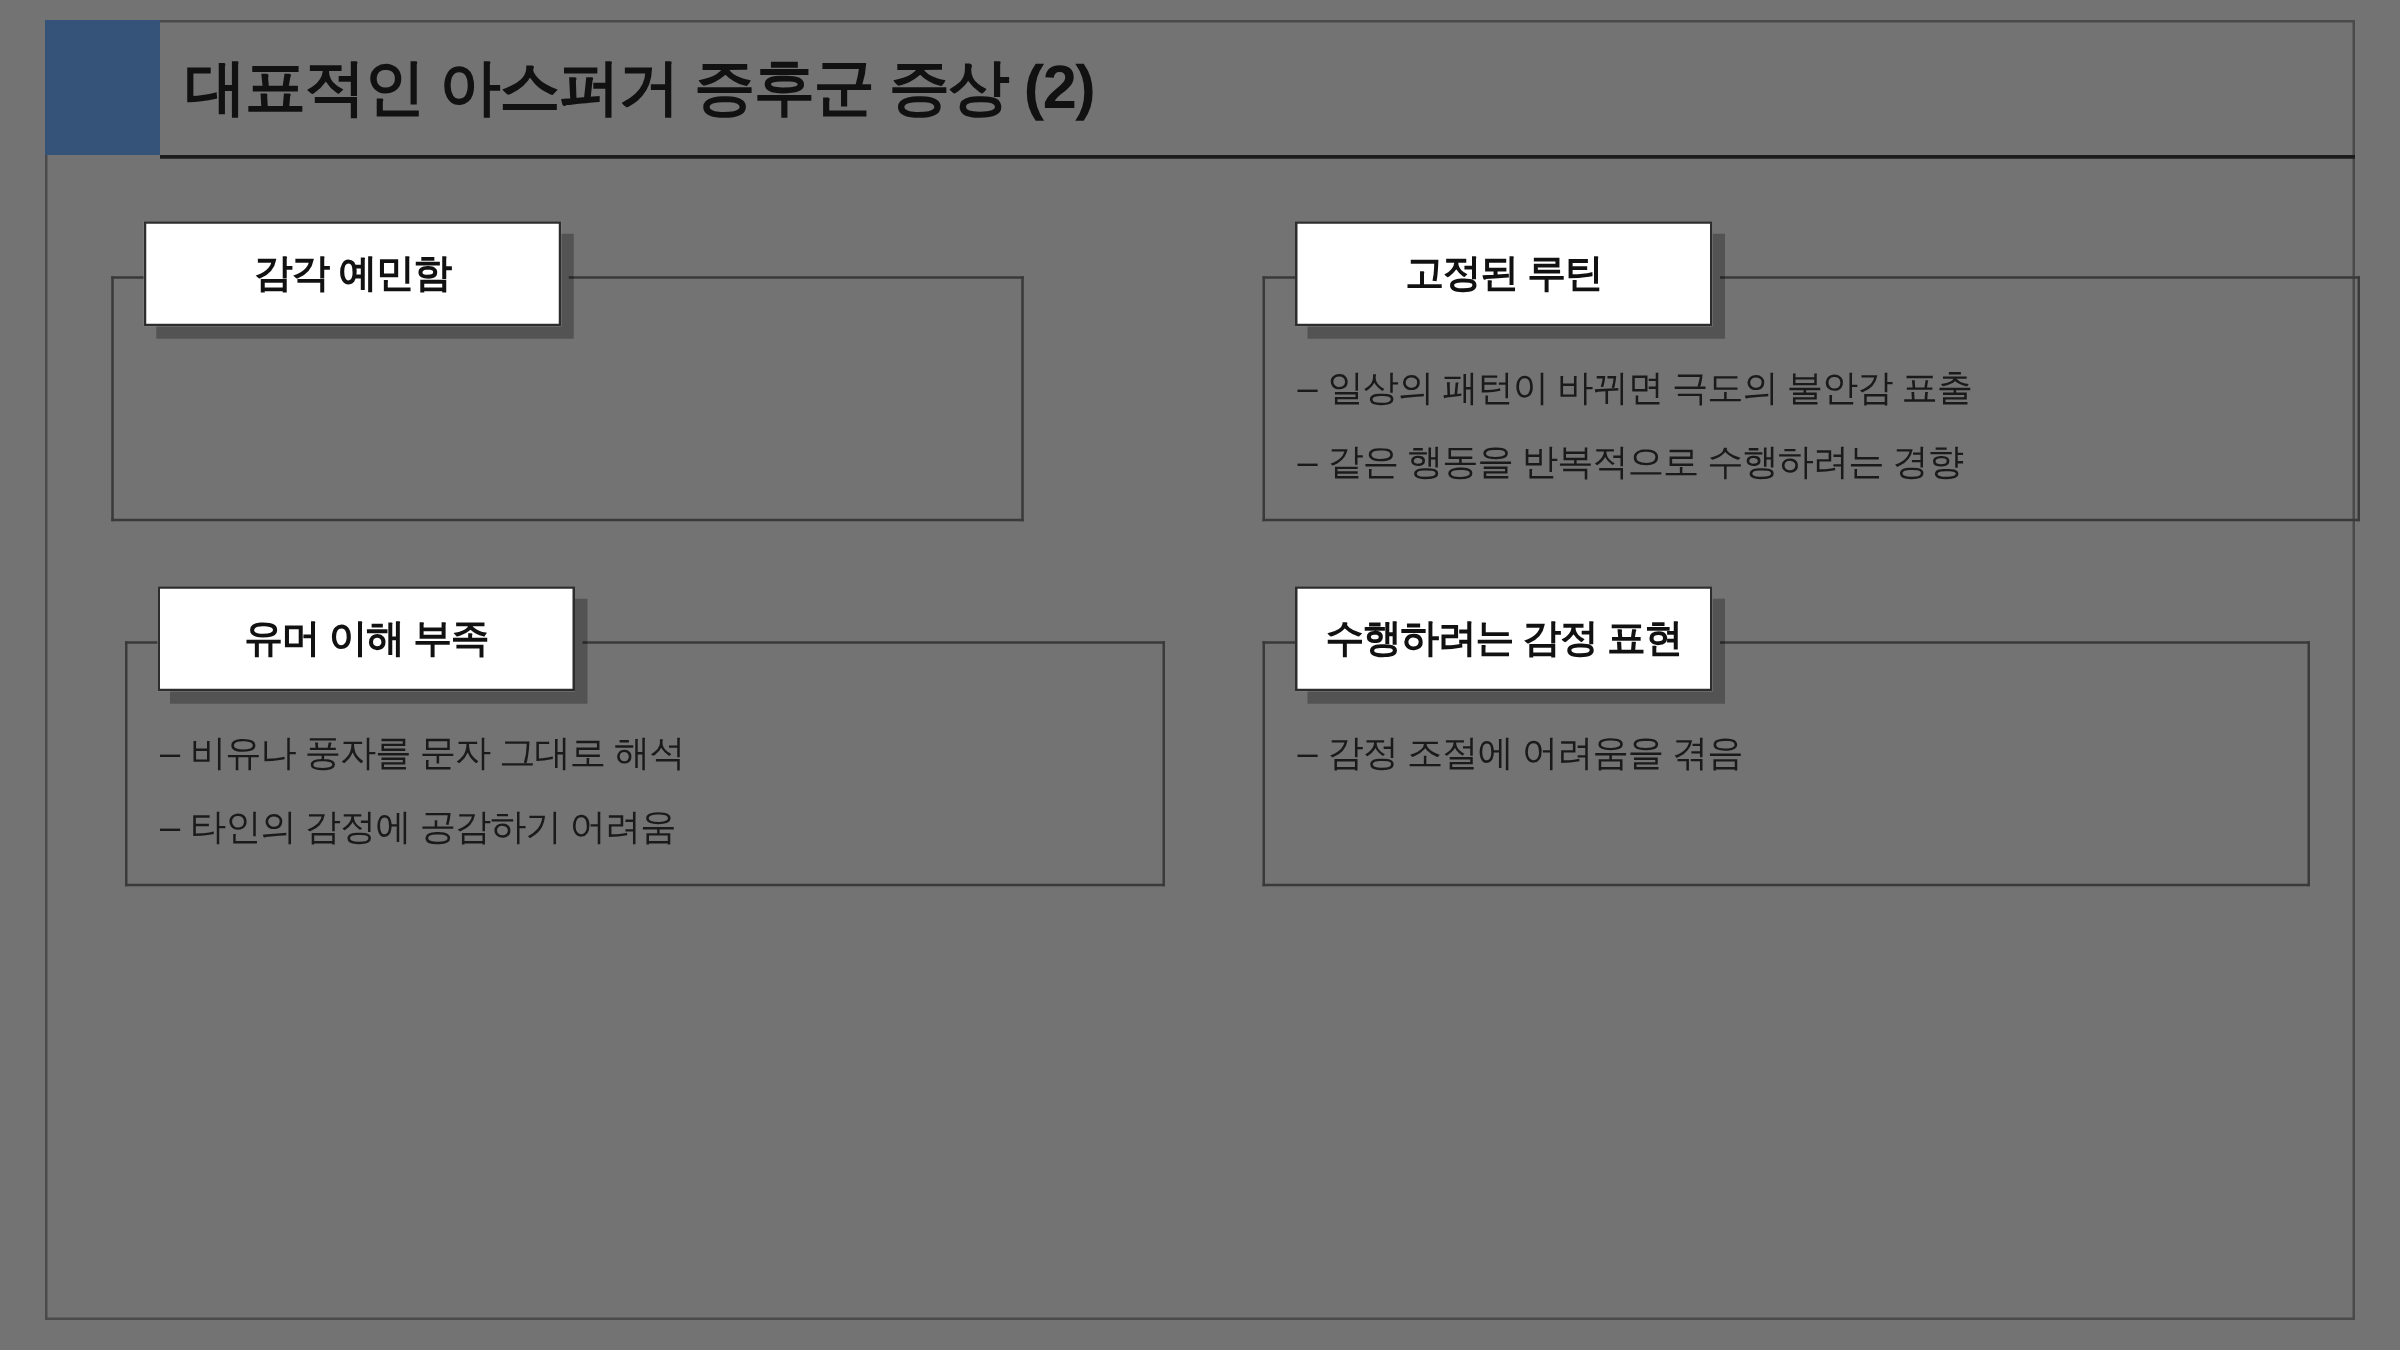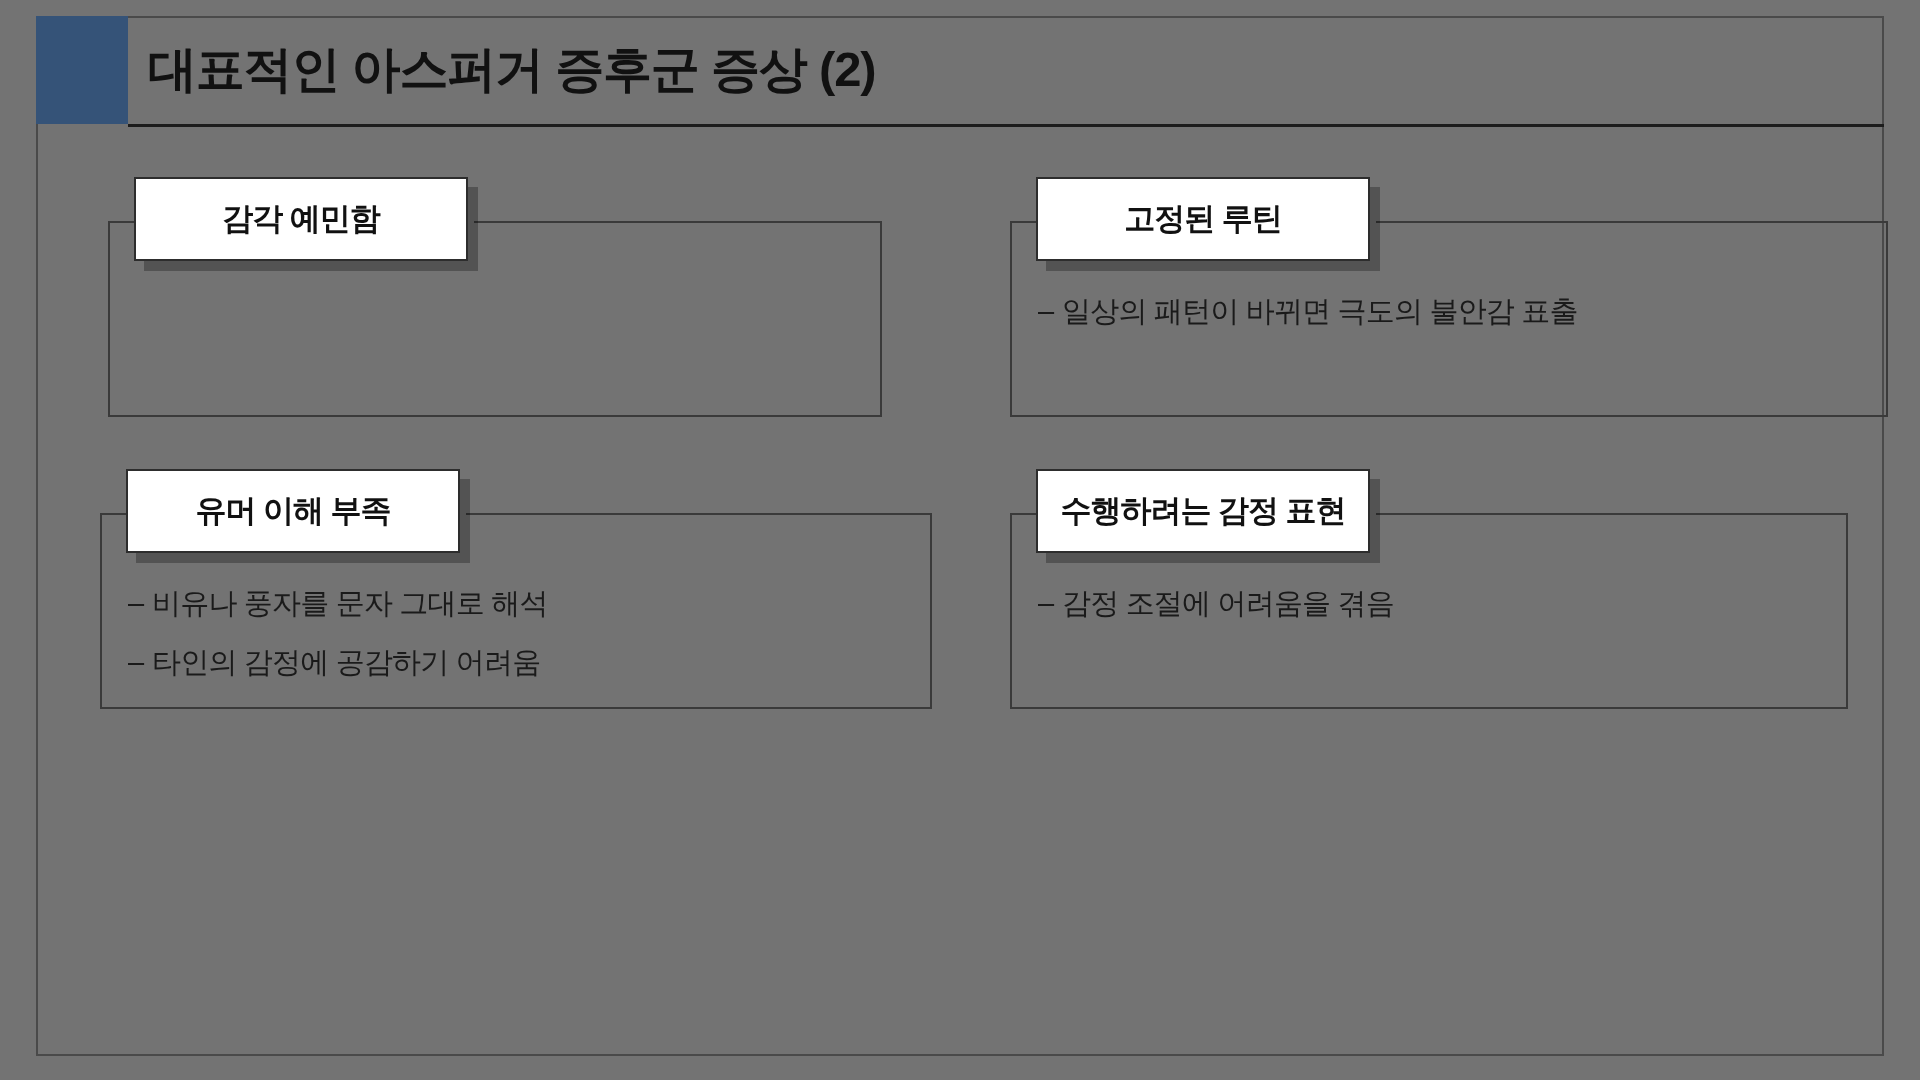--- a/index.html
+++ b/index.html
@@ -143,40 +143,43 @@
 <body>
 
 <div id="slide">
 
   <div id="slide-frame"></div>
 
   <div id="title-accent"></div>
   <div id="title-text">대표적인 아스퍼거 증후군 증상 (2)</div>
   <div id="title-rule"></div>
 
-  <div class="card" style="left:108px; top:177px; width:730px; height:240px;padding-left:44px;">
+  <div class="card" style="left:89px; top:177px; width:730px; height:240px;">
     <div class="card-bracket"></div>
     <div class="card-bracket-top-left"></div>
     <div class="card-bracket-top-right" style="left:366px; right:0;"></div>
     <div class="card-header">
       <span class="card-header-text">감각 예민함</span>
     </div>
   </div>
 
   <div class="card" style="left:1010px; top:177px; width:878px; height:240px;">
     <div class="card-bracket"></div>
     <div class="card-bracket-top-left"></div>
     <div class="card-bracket-top-right" style="left:366px; right:0;"></div>
     <div class="card-header">
       <span class="card-header-text">고정된 루틴</span>
     </div>
     <div class="card-body">
       <div class="bullet">
         <span class="bullet-dash">–</span><span>일상의 패턴이 바뀌면 극도의 불안감 표출</span>
       </div>
+      <div class="bullet">
+        <span class="bullet-dash">–</span><span>같은 행동을 반복적으로 수행하려는 경향</span>
+      </div>
     </div>
   </div>
 
   <div class="card" style="left:100px; top:469px; width:832px; height:240px;">
     <div class="card-bracket"></div>
     <div class="card-bracket-top-left"></div>
     <div class="card-bracket-top-right" style="left:366px; right:0;"></div>
     <div class="card-header">
       <span class="card-header-text">유머 이해 부족</span>
     </div>

